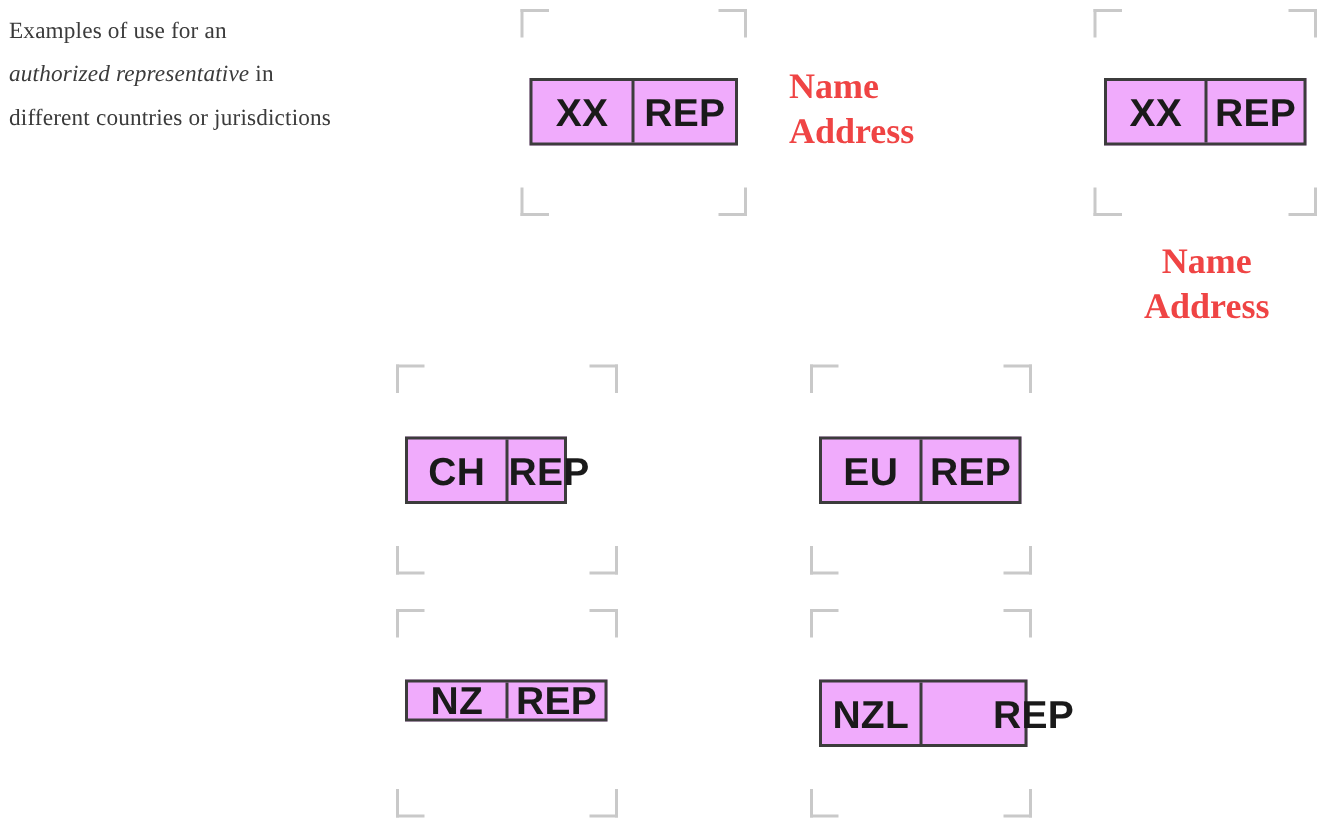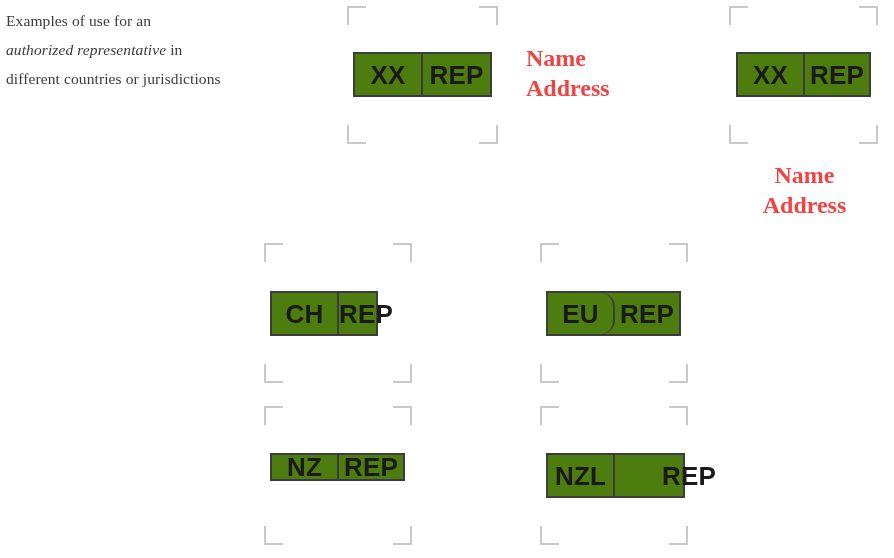--- a/index.html
+++ b/index.html
@@ -75,21 +75,21 @@
   .crop-br { right: 0; bottom: 0; }
   .crop-br::before { right: 0; bottom: 0; }
   .crop-br::after  { right: 0; bottom: 0; }
 
   
   .rep-box {
     position: absolute;
     display: flex;
     box-sizing: border-box;
     border: 2px solid #3c3c3c;
-    background: #4d7c0f;
+    background: #f0abfc;
   }
   .rep-cell {
     display: flex;
     align-items: center;
     justify-content: center;
     box-sizing: border-box;
     font-family: "Liberation Sans", sans-serif;
     font-weight: bold;
     font-size: 26px;
     line-height: 1;
@@ -163,21 +163,21 @@
       </div>
     </div>
     <div class="symbol-group" style="left: 540px; top: 243px; width: 148px; height: 140px;">
       <div class="crop-frame">
         <div class="crop-mark crop-tl"></div>
         <div class="crop-mark crop-tr"></div>
         <div class="crop-mark crop-bl"></div>
         <div class="crop-mark crop-br"></div>
       </div>
       <div class="rep-box" style="left: 6px; top: 48px; width: 135px; height: 45px;">
-        <div class="rep-cell rep-cell-code" style="width: 67px; flex: 0 0 67px; border-radius: 14px;">EU</div>
+        <div class="rep-cell rep-cell-code" style="width: 67px; flex: 0 0 67px;">EU</div>
         <div class="rep-cell rep-cell-rep" style="flex: 1 1 auto;">REP</div>
       </div>
     </div>
     <div class="symbol-group" style="left: 264px; top: 406px; width: 148px; height: 139px;">
       <div class="crop-frame">
         <div class="crop-mark crop-tl"></div>
         <div class="crop-mark crop-tr"></div>
         <div class="crop-mark crop-bl"></div>
         <div class="crop-mark crop-br"></div>
       </div>

